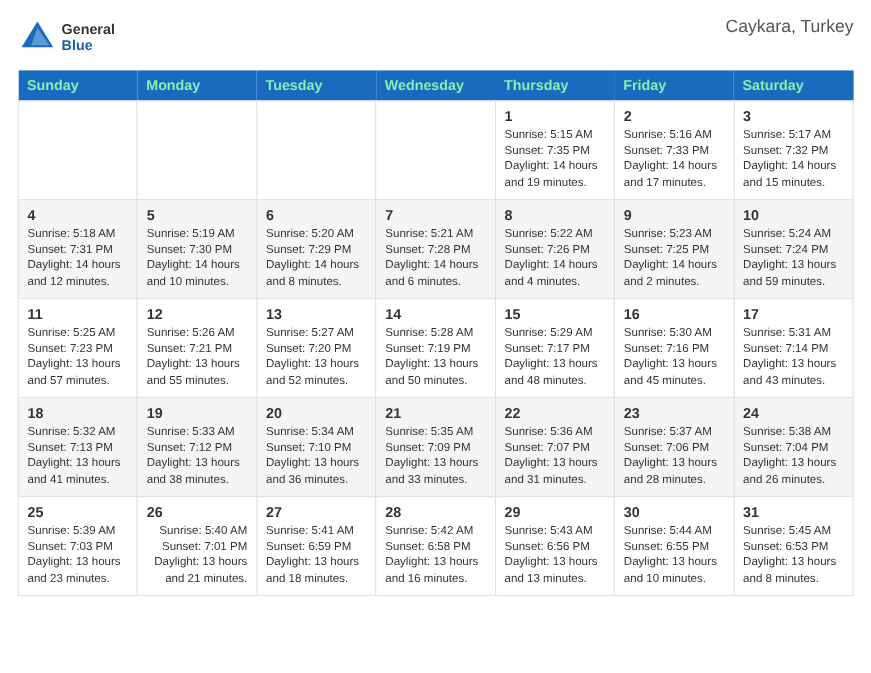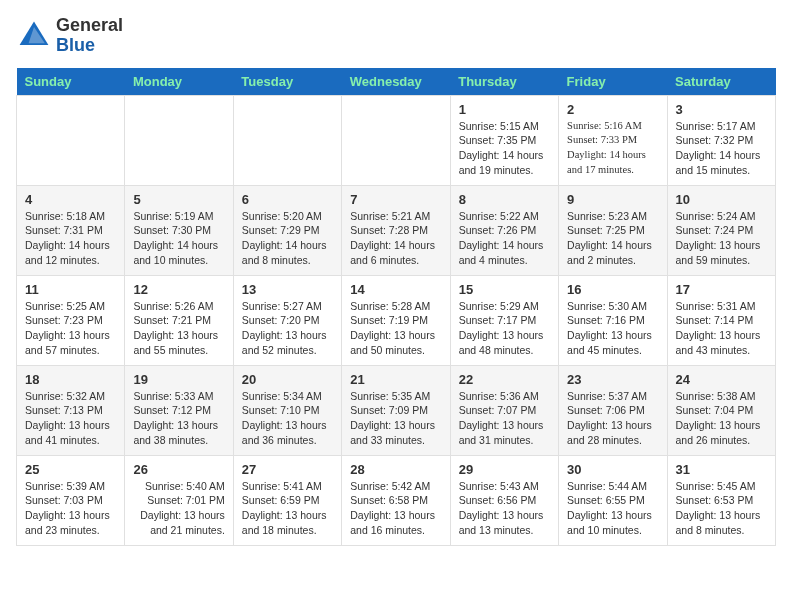--- a/index.html
+++ b/index.html
@@ -15,21 +15,21 @@
       justify-content: space-between;
       align-items: flex-start;
       margin-bottom: 12px;
     }
     .logo {
       display: flex;
       align-items: center;
       gap: 4px;
     }
     .logo-text {
-      font-size: 18px;
+      font-size: 13px;
       font-weight: bold;
       line-height: 1.1;
     }
     .logo-general { color: #333; }
     .logo-blue { color: #1a5fa8; }
     .logo-icon {
       width: 36px;
       height: 36px;
     }
     .title-block {
@@ -95,20 +95,21 @@
     <svg class="logo-icon" viewBox="0 0 40 40">
       <polygon points="20,4 36,30 4,30" fill="#1a6bbf"></polygon>
       <polygon points="20,10 32,28 14,28" fill="#fff" opacity="0.3"></polygon>
     </svg>
     <div class="logo-text">
       <div class="logo-general">General</div>
       <div class="logo-blue">Blue</div>
     </div>
   </div>
   <div class="title-block">
+    <div class="location">Caykara, Turkey</div>
   </div>
 </div>
 
 <table>
   <thead>
     <tr>
       <th>Sunday</th>
       <th>Monday</th>
       <th>Tuesday</th>
       <th>Wednesday</th>
@@ -125,21 +126,21 @@
         <td class="empty-cell"></td>
         <td>
           <span class="day-num">1</span>
           <div class="day-info" style="white-space: pre-line;">Sunrise: 5:15 AM
 Sunset: 7:35 PM
 Daylight: 14 hours
 and 19 minutes.</div>
         </td>
         <td>
           <span class="day-num">2</span>
-          <div class="day-info" style="white-space: pre-line; font-family: Liberation Serif, serif;">Sunrise: 5:16 AM
+          <div class="day-info" style="white-space: pre-line;">Sunrise: 5:16 AM
 Sunset: 7:33 PM
 Daylight: 14 hours
 and 17 minutes.</div>
         </td>
         <td>
           <span class="day-num">3</span>
           <div class="day-info" style="white-space: pre-line;">Sunrise: 5:17 AM
 Sunset: 7:32 PM
 Daylight: 14 hours
 and 15 minutes.</div>

